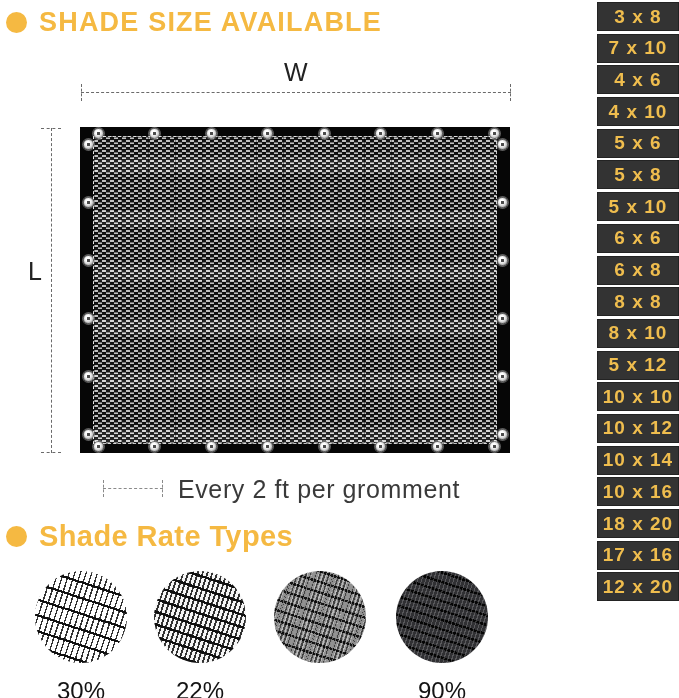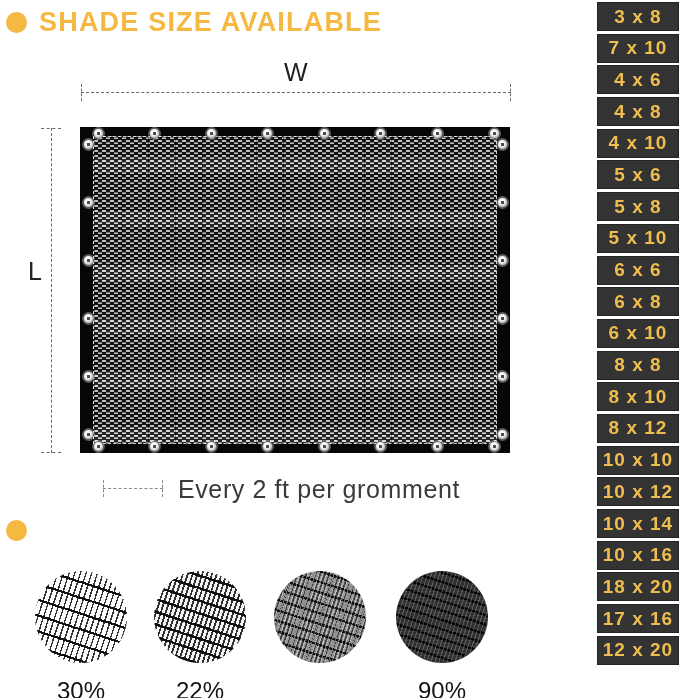--- a/index.html
+++ b/index.html
@@ -150,20 +150,21 @@
         <div class="grommet" style="left: 2.5px; top: 301.5px;"></div>
         <div class="grommet" style="left: 416.5px; top: 301.5px;"></div>
       </div>
   </div>
 
   <div class="cap-bracket"></div>
   <div class="caption">Every 2 ft per gromment</div>
 
   <div class="sec-header h2pos">
     <span class="bullet"></span>
+    <span class="sec-title title2">Shade Rate Types</span>
   </div>
 
   <div id="rates">
       <div class="rate" style="left: 35px;">
         <div class="rate-circle r0"></div>
         <div class="rate-label">30%</div>
       </div>
       <div class="rate" style="left: 154px;">
         <div class="rate-circle r1"></div>
         <div class="rate-label">22%</div>
@@ -174,31 +175,29 @@
       <div class="rate" style="left: 396px;">
         <div class="rate-circle r3"></div>
         <div class="rate-label">90%</div>
       </div>
     </div>
 
   <div class="sizes" id="sizes">
       <div class="chip">3 x 8</div>
       <div class="chip">7 x 10</div>
       <div class="chip">4 x 6</div>
-      <div class="chip">4 x 8</div>
       <div class="chip">4 x 10</div>
       <div class="chip">5 x 6</div>
       <div class="chip">5 x 8</div>
       <div class="chip">5 x 10</div>
       <div class="chip">6 x 6</div>
       <div class="chip">6 x 8</div>
-      <div class="chip">6 x 10</div>
       <div class="chip">8 x 8</div>
       <div class="chip">8 x 10</div>
-      <div class="chip">8 x 12</div>
+      <div class="chip">5 x 12</div>
       <div class="chip">10 x 10</div>
       <div class="chip">10 x 12</div>
       <div class="chip">10 x 14</div>
       <div class="chip">10 x 16</div>
       <div class="chip">18 x 20</div>
       <div class="chip">17 x 16</div>
       <div class="chip">12 x 20</div>
     </div>
 
 </div>

